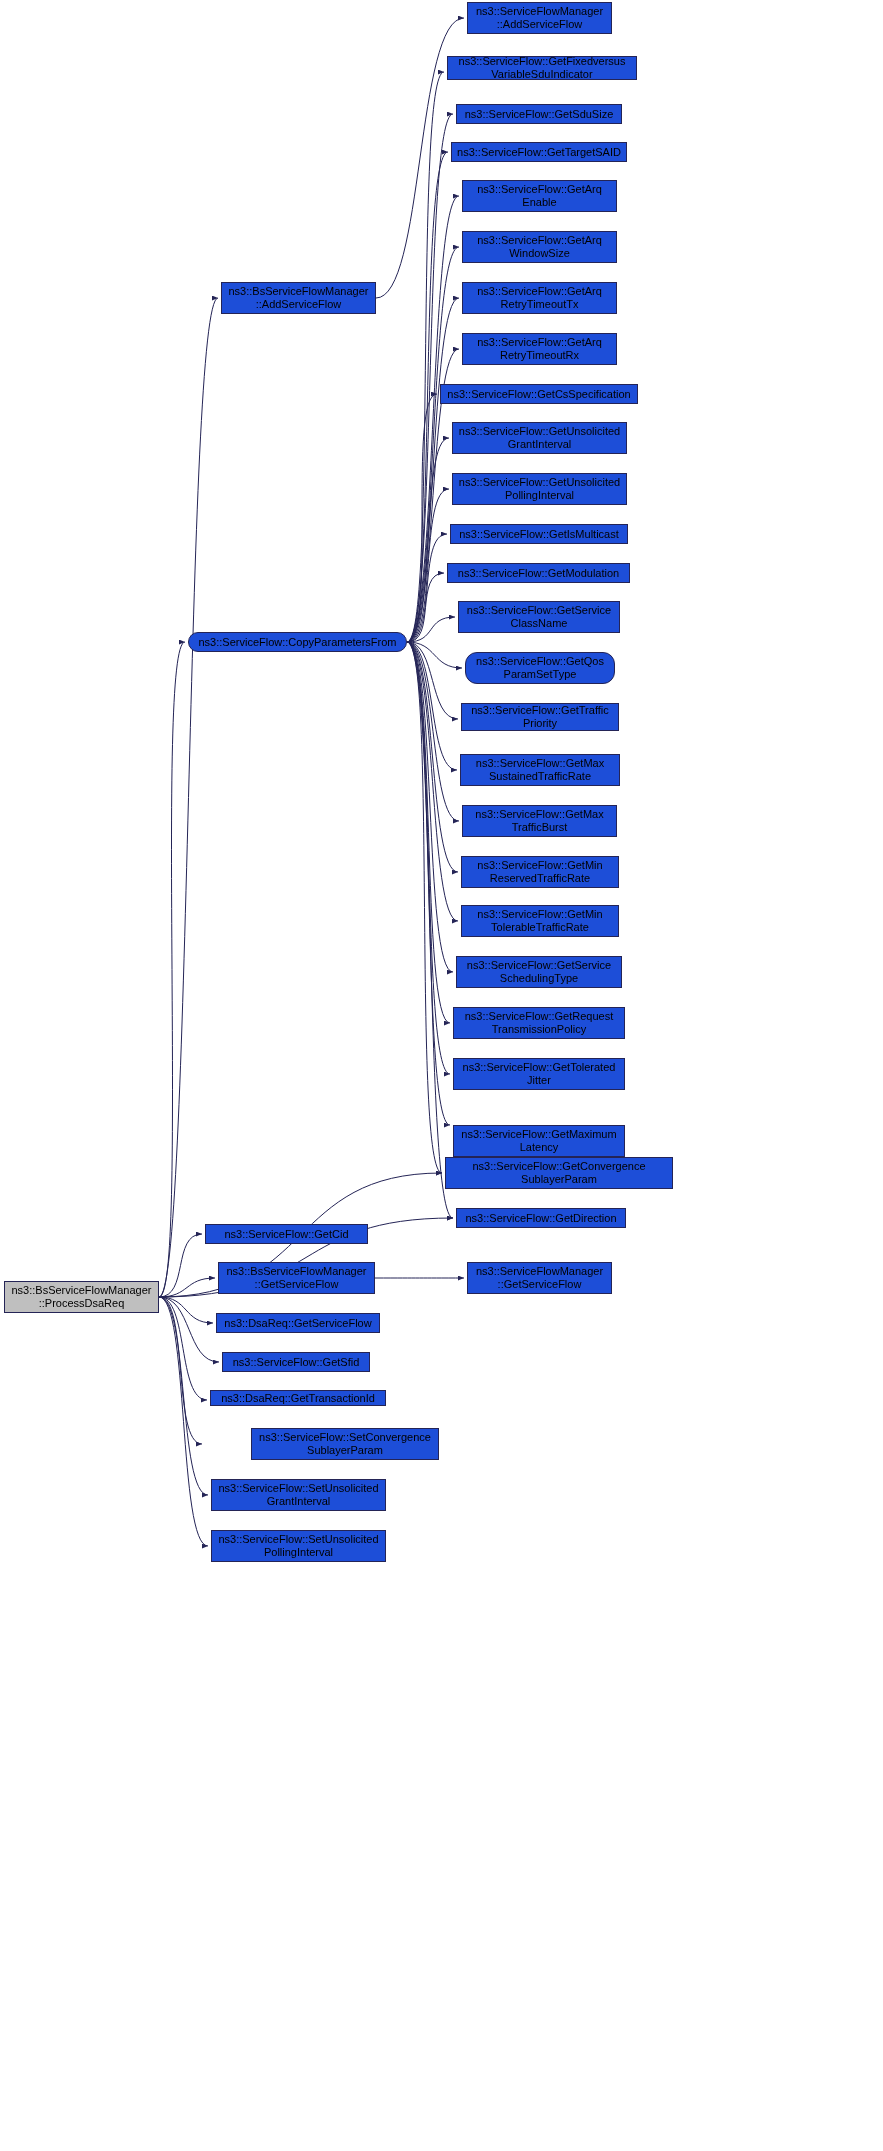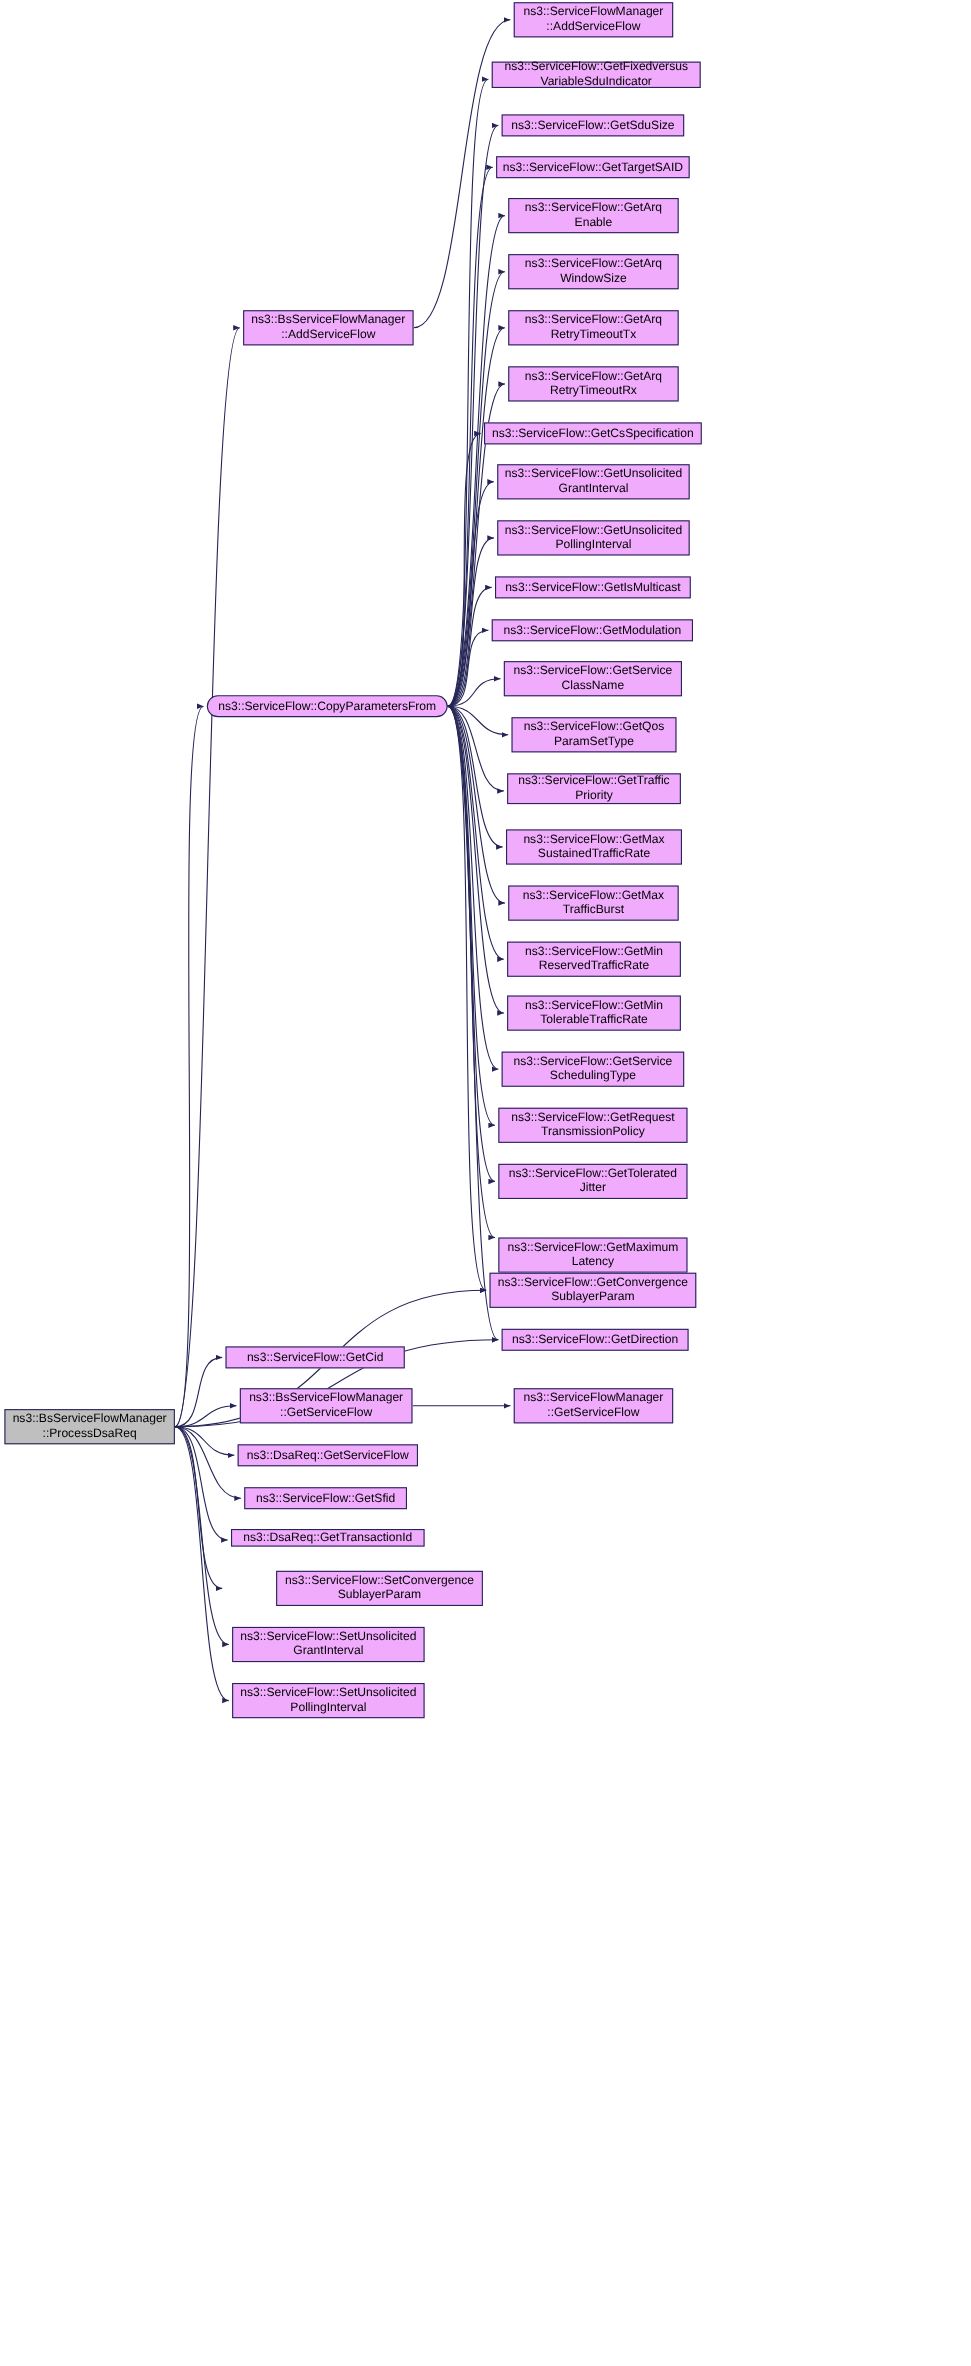--- a/index.html
+++ b/index.html
@@ -1,18 +1,18 @@
 <!DOCTYPE html>
 <html><head>
 <meta charset="utf-8">
 <style>
   html,body{margin:0;padding:0;background:#ffffff;}
   body{font-family:"Liberation Sans", sans-serif;}
   #canvas{position:relative;width:883px;height:2151px;overflow:hidden;background:#fff;}
-  .node{position:absolute;box-sizing:border-box;border:1px solid #242456;background:#f0abfc;
+  .node{position:absolute;box-sizing:border-box;border:1px solid #242456;background:#1d4ed8;
         display:flex;align-items:center;justify-content:center;text-align:center;
         font-size:11px;line-height:13px;color:#000;padding:2px 4px;}
   .node.root{background:#bfbfbf;border-color:#242456;}
   .node span{display:block;white-space:pre-line;}
   svg.edges{position:absolute;left:0;top:0;width:883px;height:2151px;pointer-events:none;}
 </style>
 </head>
 <body>
 
 <div id="canvas">
@@ -120,21 +120,21 @@
       <div class="node" style="left: 450px; top: 524px; width: 178px; height: 20px;">
         <span>ns3::ServiceFlow::GetIsMulticast</span>
       </div>
       <div class="node" style="left: 447px; top: 563px; width: 183px; height: 20px; text-align: center;">
         <span>ns3::ServiceFlow::GetModulation</span>
       </div>
       <div class="node" style="left: 458px; top: 601px; width: 162px; height: 32px;">
         <span>ns3::ServiceFlow::GetService
 ClassName</span>
       </div>
-      <div class="node" style="left: 465px; top: 652px; width: 150px; height: 32px;">
+      <div class="node" style="left: 465px; top: 652px; width: 150px; height: 32px; border-radius: 12px;">
         <span>ns3::ServiceFlow::GetQos
 ParamSetType</span>
       </div>
       <div class="node" style="left: 461px; top: 703px; width: 158px; height: 28px;">
         <span>ns3::ServiceFlow::GetTraffic
 Priority</span>
       </div>
       <div class="node" style="left: 460px; top: 754px; width: 160px; height: 32px;">
         <span>ns3::ServiceFlow::GetMax
 SustainedTrafficRate</span>
@@ -160,21 +160,21 @@
 TransmissionPolicy</span>
       </div>
       <div class="node" style="left: 453px; top: 1058px; width: 172px; height: 32px;">
         <span>ns3::ServiceFlow::GetTolerated
 Jitter</span>
       </div>
       <div class="node" style="left: 453px; top: 1109px; width: 172px; height: 32px; margin-top: 16px;">
         <span>ns3::ServiceFlow::GetMaximum
 Latency</span>
       </div>
-      <div class="node" style="left: 445px; top: 1157px; width: 188px; height: 32px; align-items: flex-end;">
+      <div class="node" style="left: 445px; top: 1157px; width: 228px; height: 32px; align-items: flex-end;">
         <span>ns3::ServiceFlow::GetConvergence
 SublayerParam</span>
       </div>
       <div class="node" style="left: 456px; top: 1208px; width: 170px; height: 20px;">
         <span>ns3::ServiceFlow::GetDirection</span>
       </div>
       <div class="node" style="left: 205px; top: 1224px; width: 163px; height: 20px;">
         <span>ns3::ServiceFlow::GetCid</span>
       </div>
       <div class="node" style="left: 218px; top: 1262px; width: 157px; height: 32px;">

